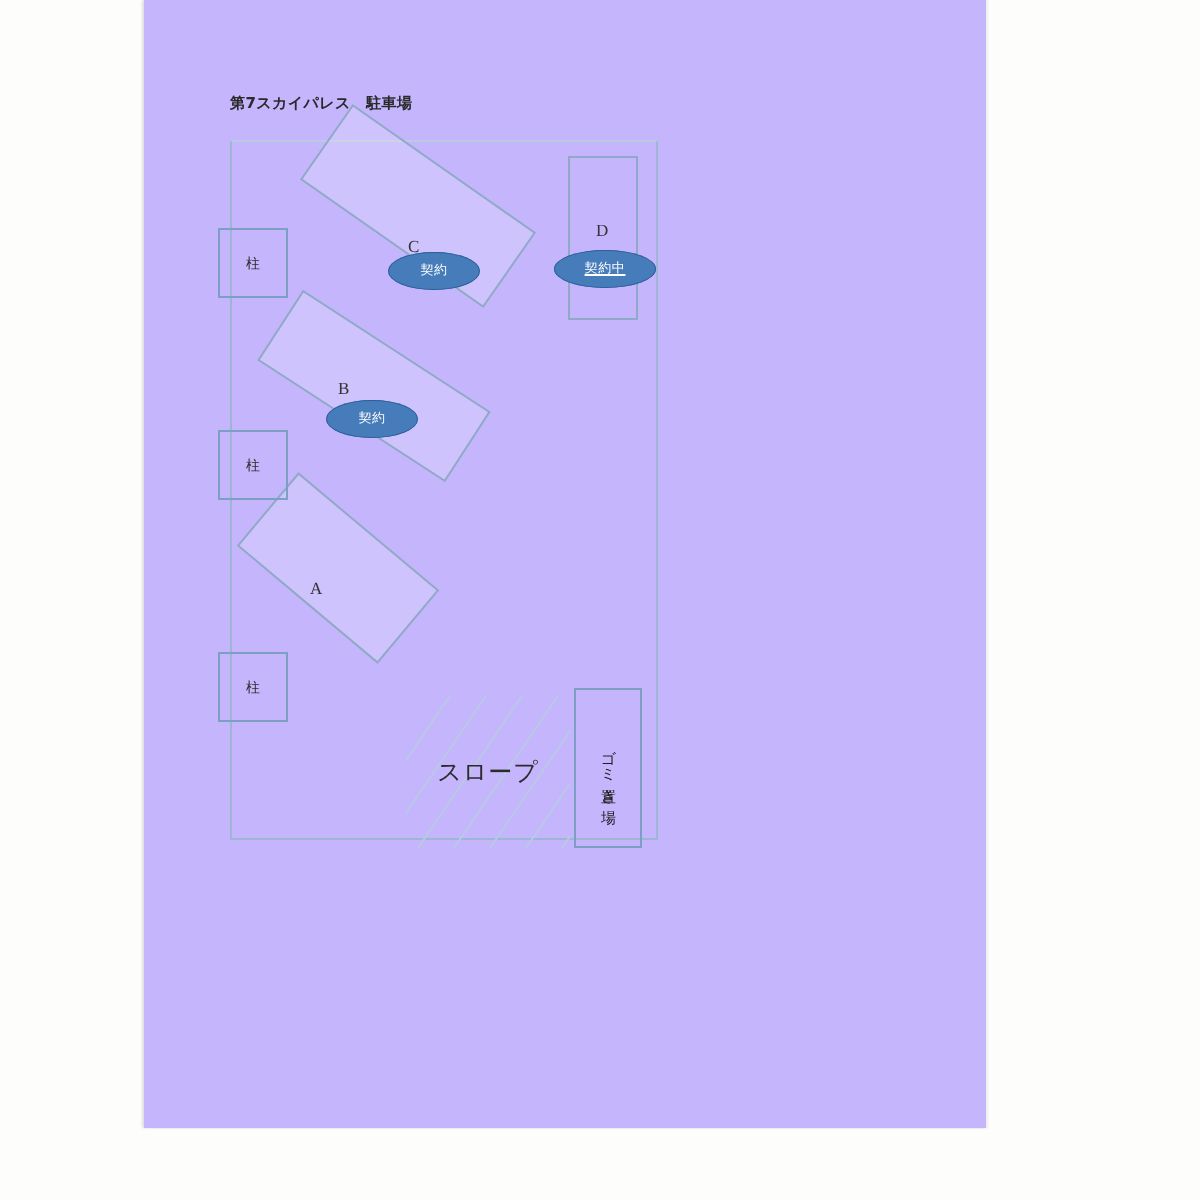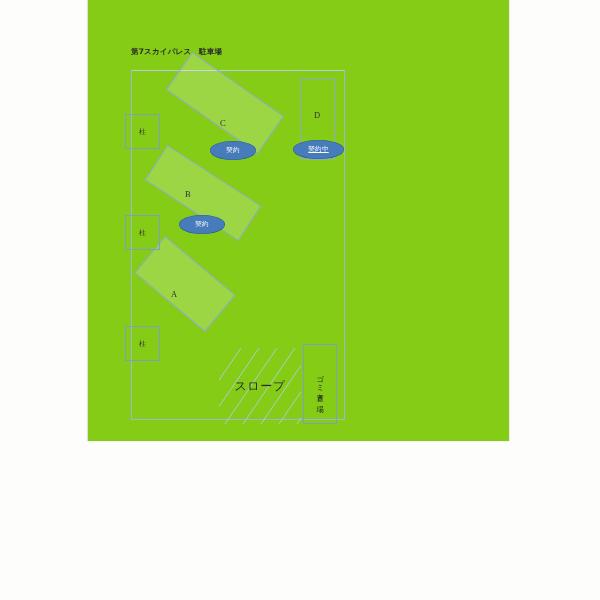--- a/index.html
+++ b/index.html
@@ -20,25 +20,25 @@
     left: 0;
     top: 0;
     width: 600px;
     height: 600px;
     background: #fdfdfb;
   }
 
   
   #paper {
     position: absolute;
-    left: 88px;
+    left: 72px;
     top: 0px;
     width: 421px;
-    height: 441px;
-    background: #84cc16;
+    height: 564px;
+    background: #c4b5fd;
     box-shadow: -1px 0 1px rgba(170,170,170,0.35),
                  1px 0 1px rgba(200,200,196,0.30);
   }
 
   
   #diagram-title {
     position: absolute;
     left: 43px;
     top: 47px;
     font-size: 7.5px;
@@ -113,21 +113,20 @@
     position: absolute;
     border-radius: 50%;
     background: #477cbb;
     color: #ffffff;
     display: flex;
     align-items: center;
     justify-content: center;
     font-size: 6.5px;
     letter-spacing: 0.3px;
     box-shadow: 0 0 0 0.5px #2f5f9a inset;
-    margin-top: 15px;
   }
 
   
   #bicycle-area {
     position: absolute;
     left: 1px;
     top: 278px;
     width: 84px;
     height: 76px;
     border: 1px dashed #7e9fc4;

